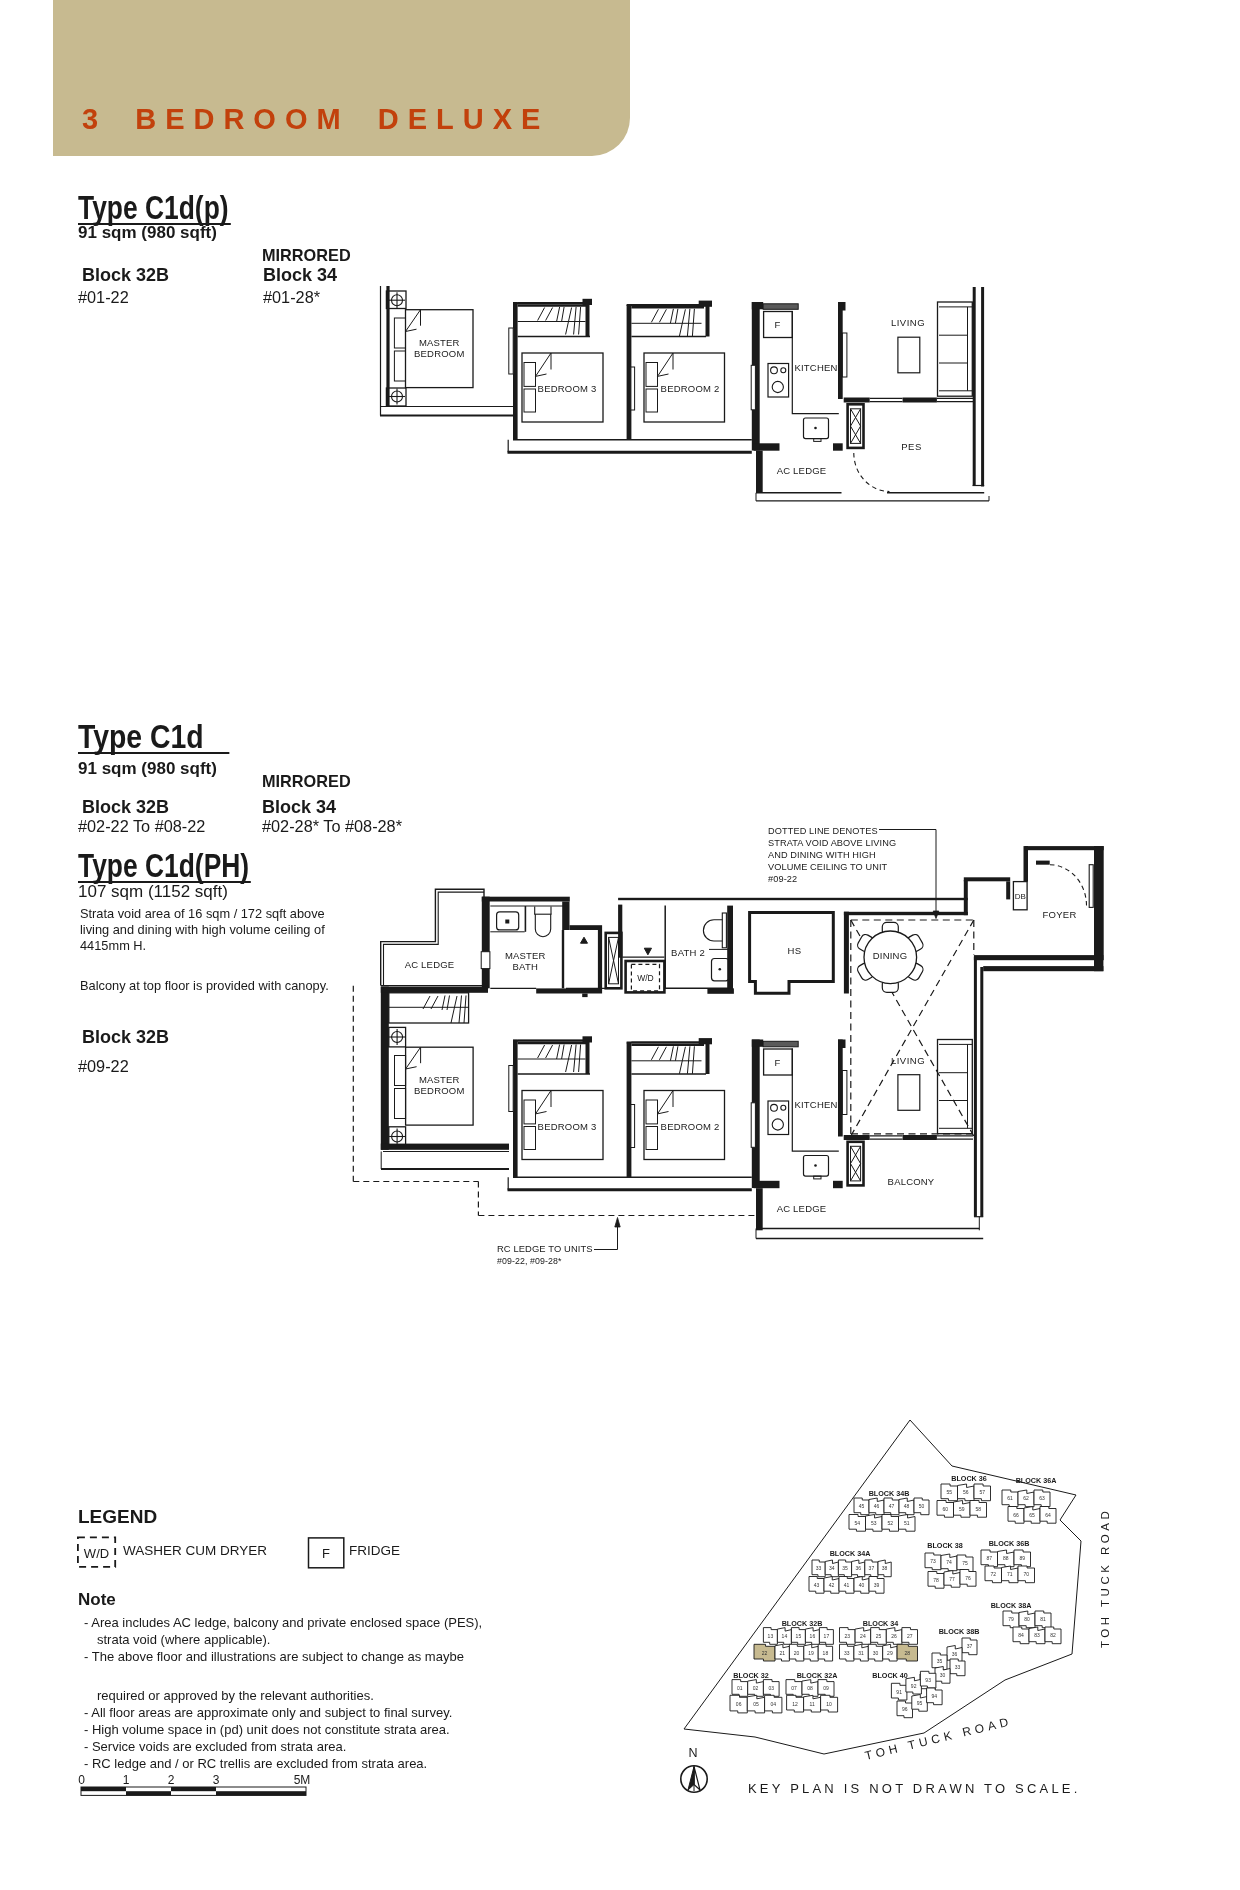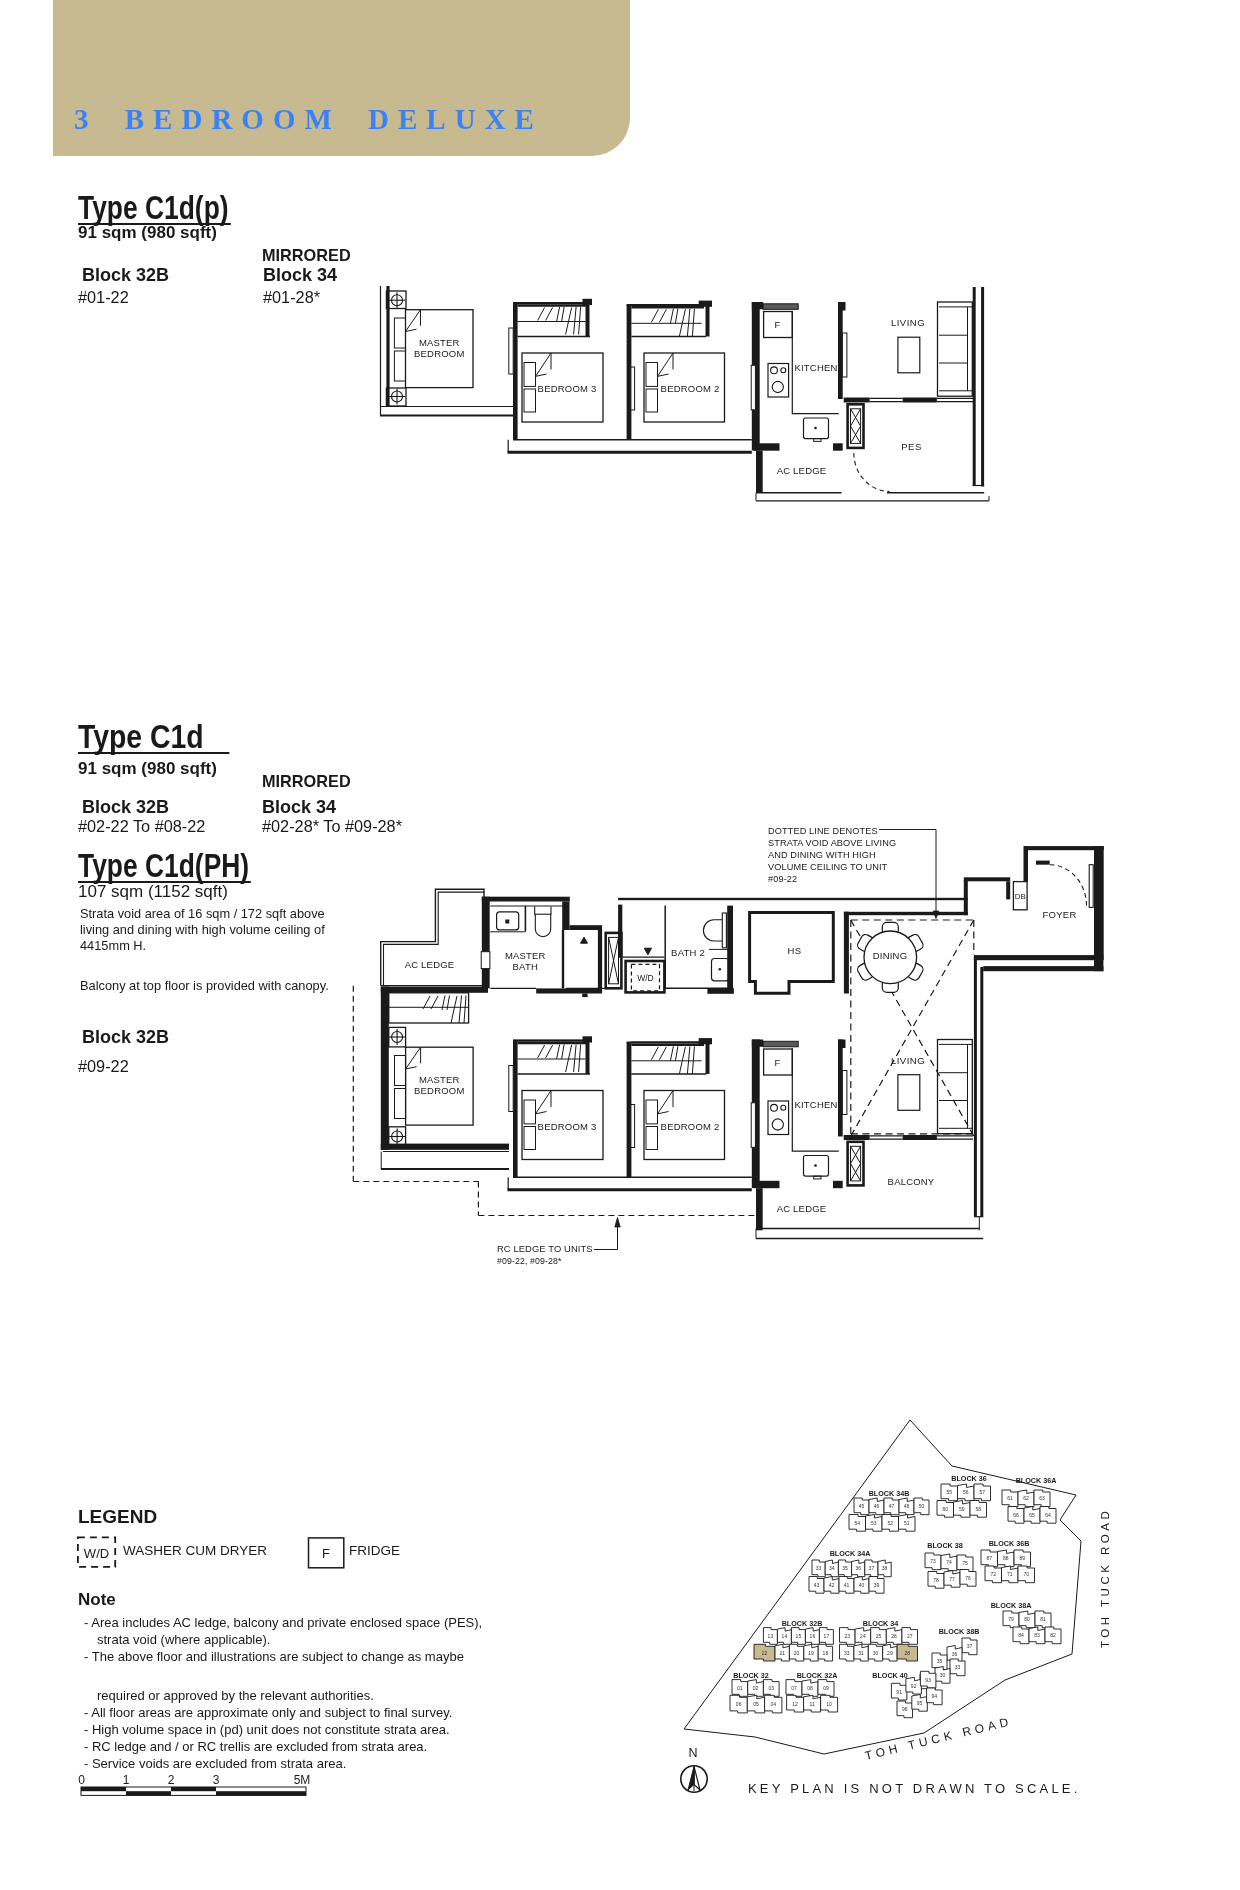--- a/index.html
+++ b/index.html
@@ -5,21 +5,21 @@
 * { margin:0; padding:0; box-sizing:border-box; }
 body { width:1240px; height:1890px; position:relative; background:#ffffff; will-change:transform;
        font-family:"Liberation Sans", sans-serif; color:#1a1a1a; }
 .abs { position:absolute; }
 </style>
 </head>
 <body>
 
 <div class="abs" style="left:53px; top:0; width:577px; height:156px; background:#c7ba90; border-radius:0 0 38px 0;"></div>
 
-<div class="abs" style="left:74px; top:103px; font-size:29px; font-weight:bold; letter-spacing:9px; word-spacing:11px; color:#3b82f6;font-family:Liberation Serif, serif;">3 BEDROOM DELUXE</div>
+<div class="abs" style="left:82px; top:103px; font-size:29px; font-weight:bold; letter-spacing:9px; word-spacing:11px; color:#c2410c;">3 BEDROOM DELUXE</div>
 
 <div class="abs" style="left:78px; top:192px; font-size:33px; font-weight:bold; line-height:31px; border-bottom:2.5px solid #1a1a1a; padding-right:3px; transform:scaleX(0.80); transform-origin:0 0;">Type C1d(p)</div>
 
 <div class="abs" style="left:78px; top:223px; font-size:17px; font-weight:bold;">91 sqm (980 sqft)</div>
 
 <div class="abs" style="left:262px; top:246px; font-size:16.3px; font-weight:bold;">MIRRORED</div>
 
 <div class="abs" style="left:82px; top:265px; font-size:18px; font-weight:bold;">Block 32B</div>
 <div class="abs" style="left:263px; top:265px; font-size:18px; font-weight:bold;">Block 34</div>
 
@@ -29,21 +29,21 @@
 <div class="abs" style="left:78px; top:721px; font-size:33px; font-weight:bold; line-height:31px; border-bottom:2.5px solid #1a1a1a; width:176px; transform:scaleX(0.86); transform-origin:0 0;">Type C1d</div>
 
 <div class="abs" style="left:78px; top:759px; font-size:17px; font-weight:bold;">91 sqm (980 sqft)</div>
 
 <div class="abs" style="left:262px; top:772px; font-size:16.3px; font-weight:bold;">MIRRORED</div>
 
 <div class="abs" style="left:82px; top:797px; font-size:18px; font-weight:bold;">Block 32B</div>
 <div class="abs" style="left:262px; top:797px; font-size:18px; font-weight:bold;">Block 34</div>
 
 <div class="abs" style="left:78px; top:817px; font-size:16.3px;">#02-22 To #08-22</div>
-<div class="abs" style="left:262px; top:817px; font-size:16.3px;">#02-28* To #09-28*</div>
+<div class="abs" style="left:262px; top:817px; font-size:16.3px;">#02-28* To #08-28*</div>
 
 <div class="abs" style="left:78px; top:850px; font-size:33px; font-weight:bold; line-height:31px; border-bottom:2.5px solid #1a1a1a; padding-right:2px; transform:scaleX(0.80); transform-origin:0 0;">Type C1d(PH)</div>
 
 <div class="abs" style="left:78px; top:882px; font-size:17px; font-weight:normal;">107 sqm (1152 sqft)</div>
 
 <div class="abs" style="left:80px; top:905.5px; font-size:12.8px; line-height:16.4px;">Strata void area of 16 sqm / 172 sqft above<br>living and dining with high volume ceiling of<br>4415mm H.</div>
 
 <div class="abs" style="left:80px; top:977.5px; font-size:12.8px;">Balcony at top floor is provided with canopy.</div>
 
 <div class="abs" style="left:82px; top:1027px; font-size:18px; font-weight:bold;">Block 32B</div>
@@ -58,22 +58,22 @@
 
 <div class="abs" style="left:78px; top:1590px; font-size:17px; font-weight:bold;">Note</div>
 
 <div class="abs" style="left:84px; top:1614px; font-size:13px; line-height:17.2px; width:560px;">
 <div>- Area includes AC ledge, balcony and private enclosed space (PES),</div>
 <div style="padding-left:13px;">strata void (where applicable).</div>
 <div>- The above floor and illustrations are subject to change as maybe</div>
 <div style="padding-left:13px;margin-top:21px;">required or approved by the relevant authorities.</div>
 <div>- All floor areas are approximate only and subject to final survey.</div>
 <div>- High volume space in (pd) unit does not constitute strata area.</div>
+<div>- Service voids are excluded from strata area.</div>
 <div>- RC ledge and / or RC trellis are excluded from strata area.</div>
-<div>- Service voids are excluded from strata area.</div>
 </div>
 
 <svg class="abs" style="left:0; top:0;" width="1240" height="1890" viewBox="0 0 1240 1890">
 
 <g>
 
 <g>
 <line x1="380.5" y1="286" x2="380.5" y2="415.5" stroke="#1a1a1a" stroke-width="1.2" stroke-linecap="butt"></line>
 <rect x="386.4" y="286" width="3.2000000000000455" height="120.5" stroke="none" fill="#1a1a1a"></rect>
 </g>

